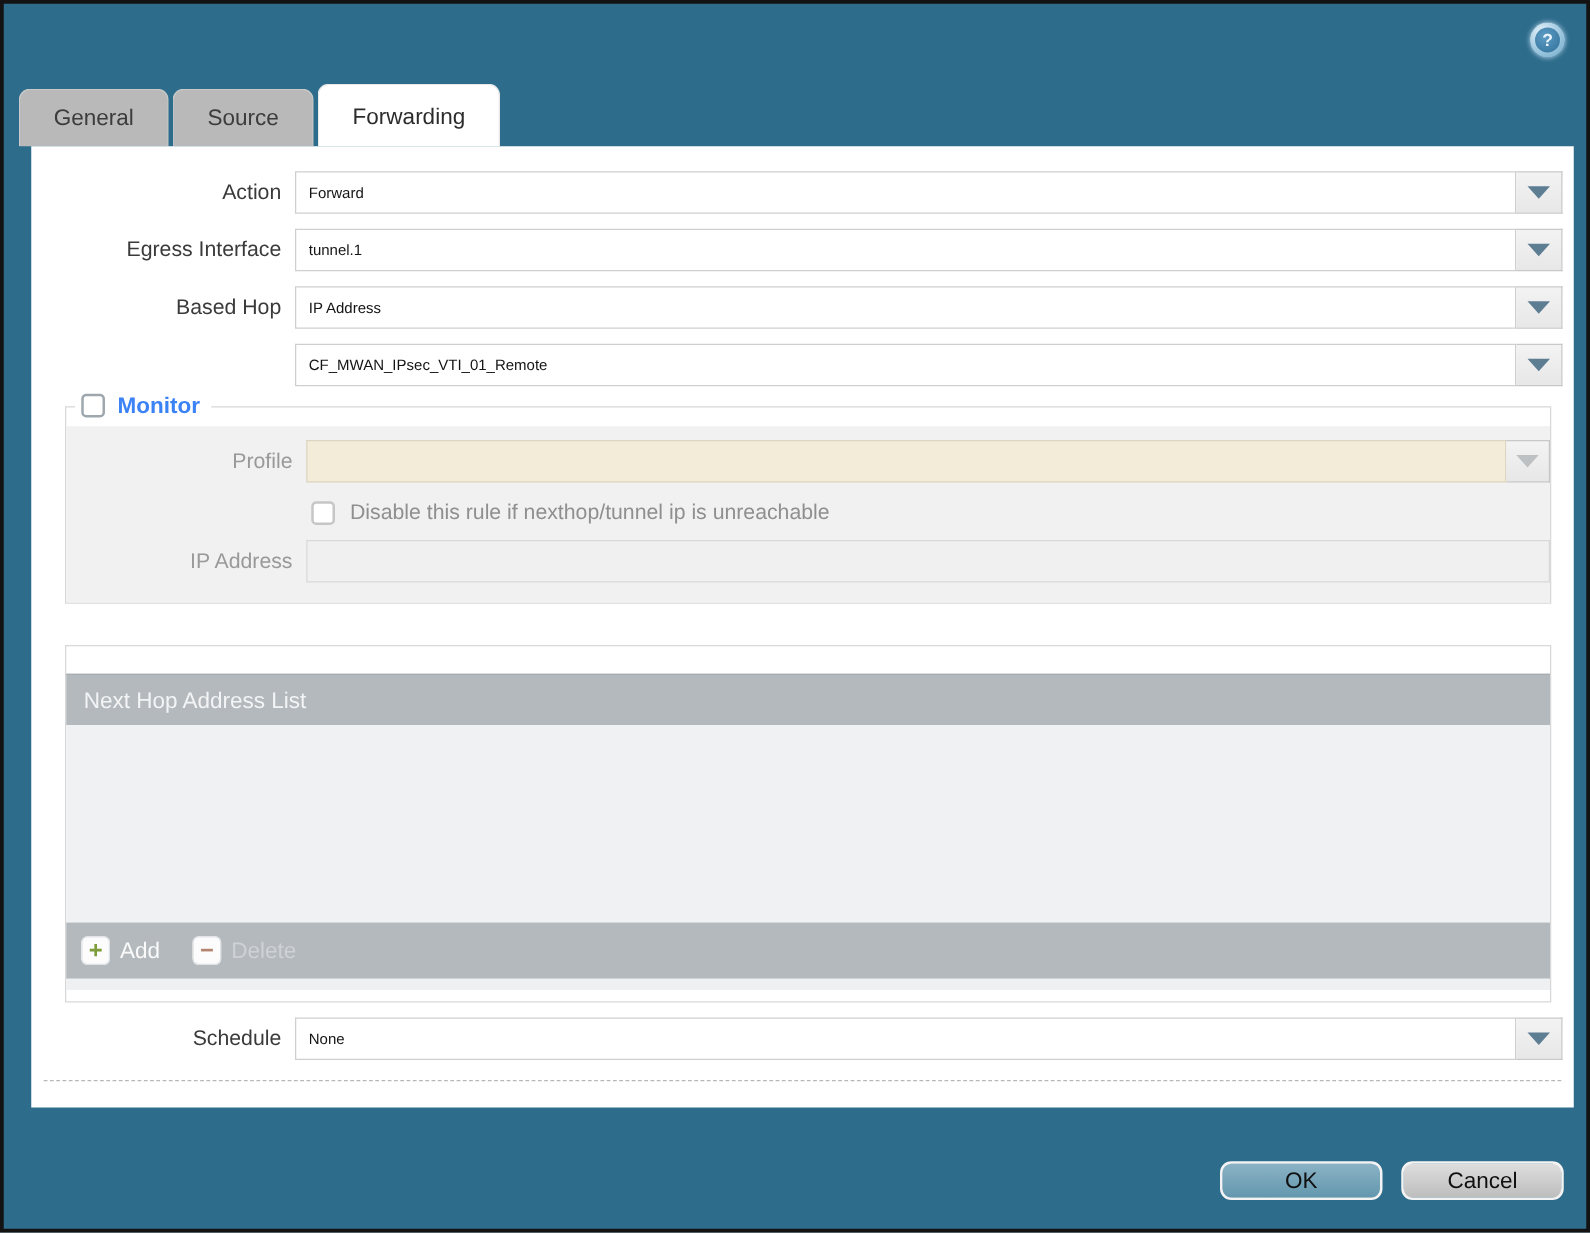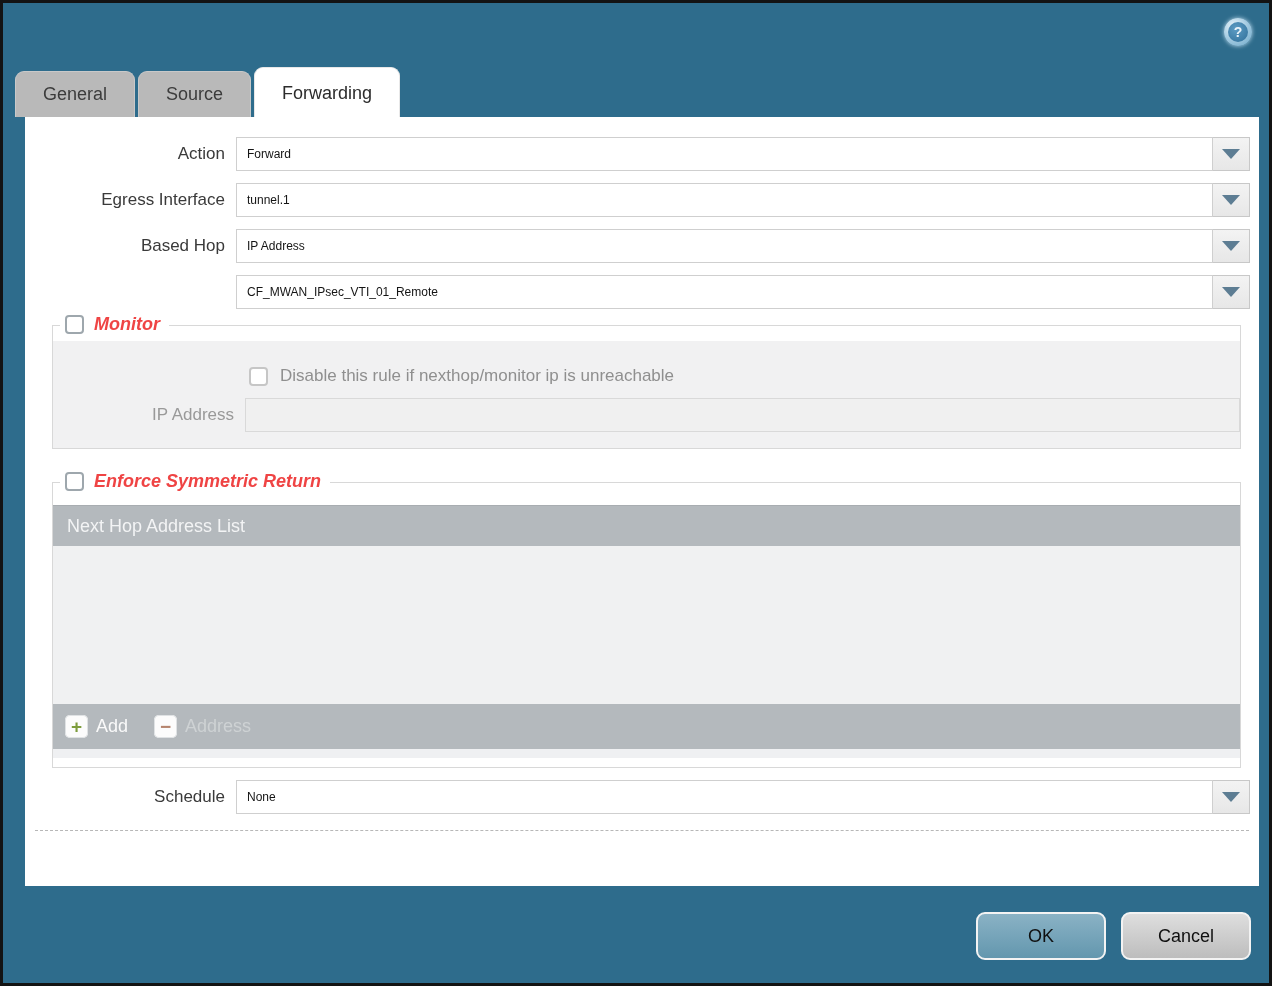--- a/index.html
+++ b/index.html
@@ -86,21 +86,21 @@
     position: relative;
     margin: 16px 18px 0 27px;
     border: 1px solid #d8d8d8;
   }
   .legend {
     position: absolute; top: -12px; left: 7px;
     background: #ffffff; padding: 0 9px 0 5px;
     display: flex; align-items: center; gap: 10px;
   }
   .legend .cb { cursor: pointer; }
-  .legend-label { font-size: 18px; font-weight: bold; color: #ef4444; font-style: italic; }
+  .legend-label { font-size: 18px; font-weight: bold; color: #3b82f6; }
   .cb {
     width: 19px; height: 19px; border: 2px solid #9ea7ad;
     border-radius: 4px; background: #fff; flex: none;
   }
   .cb.dim { border-color: #c6c6c6; }
 
   .monitor-body { margin-top: 15px; background: #f1f1f2; padding: 11px 0 16px 0; }
   .monitor-body .frow { margin-right: 0; }
   .monitor-body .flabel { width: 192px; }
   .profile-input { background: #f2ecd9; border-color: #dcd5c2; }
@@ -134,21 +134,21 @@
   .plus-glyph { color: #7d9c3c; }
   .minus-glyph { color: #b5846e; }
   .tbtn-label { font-size: 18px; color: #fafafa; }
   .tbtn.disabled .tbtn-label { color: #ced2d4; }
 
   .bottom-rule { border-top: 1px dashed #b7b7b7; margin: 16px 10px 0 10px; }
 
   
   .footer-buttons { position: absolute; right: 18px; bottom: 23px; display: flex; gap: 15px; }
   .btn {
-    width: 130px; height: 48px; border-radius: 9px;
+    width: 130px; height: 31px; border-radius: 9px;
     border: 2px solid #f3f3f3;
     font-size: 18px; color: #101010;
     display: flex; align-items: center; justify-content: center;
     cursor: pointer;
   }
   .btn-ok { background: linear-gradient(#8ab2c5, #6397ae); }
   .btn-cancel { background: linear-gradient(#dedede, #bdbdbd); }
 </style>
 </head>
 <body>
@@ -208,49 +208,54 @@
         </div>
       </div>
     </div>
 
     <div class="group">
       <div class="legend">
         <div class="cb"></div>
         <span class="legend-label">Monitor</span>
       </div>
       <div class="monitor-body">
+        <div class="frow" style="margin-top:0;">
+          <div class="flabel dim">Profile</div>
+          <div class="fctl">
+            <input class="finput profile-input" readonly="" value="" style="">
+            <div class="ddbtn disabled profile-dd">
+              <div class="tri"></div>
+            </div>
+          </div>
+        </div>
         <div class="cbrow">
           <div class="cb dim"></div>
-          <span class="cbrow-label">Disable this rule if nexthop/monitor ip is unreachable</span>
+          <span class="cbrow-label">Disable this rule if nexthop/tunnel ip is unreachable</span>
         </div>
         <div class="frow" style="margin-top:0;">
           <div class="flabel dim">IP Address</div>
           <div class="fctl">
             <input class="finput ip-input" readonly="" value="" style="">
           </div>
         </div>
       </div>
     </div>
 
     <div class="group esr-group">
-      <div class="legend">
-        <div class="cb"></div>
-        <span class="legend-label">Enforce Symmetric Return</span>
-      </div>
       <div class="nh-table">
         <div class="nh-header">Next Hop Address List</div>
         <div class="nh-body"></div>
         <div class="nh-footer">
           <div class="tbtn">
             <div class="icon-sq plus-glyph">+</div>
             <span class="tbtn-label">Add</span>
           </div>
           <div class="tbtn disabled">
             <div class="icon-sq minus-glyph">−</div>
-            <span class="tbtn-label">Address</span>
+            <span class="tbtn-label">Delete</span>
           </div>
         </div>
         <div class="nh-strip"></div>
       </div>
     </div>
 
     <div class="frow">
       <div class="flabel">Schedule</div>
       <div class="fctl">
         <input class="finput" value="None" style="">

